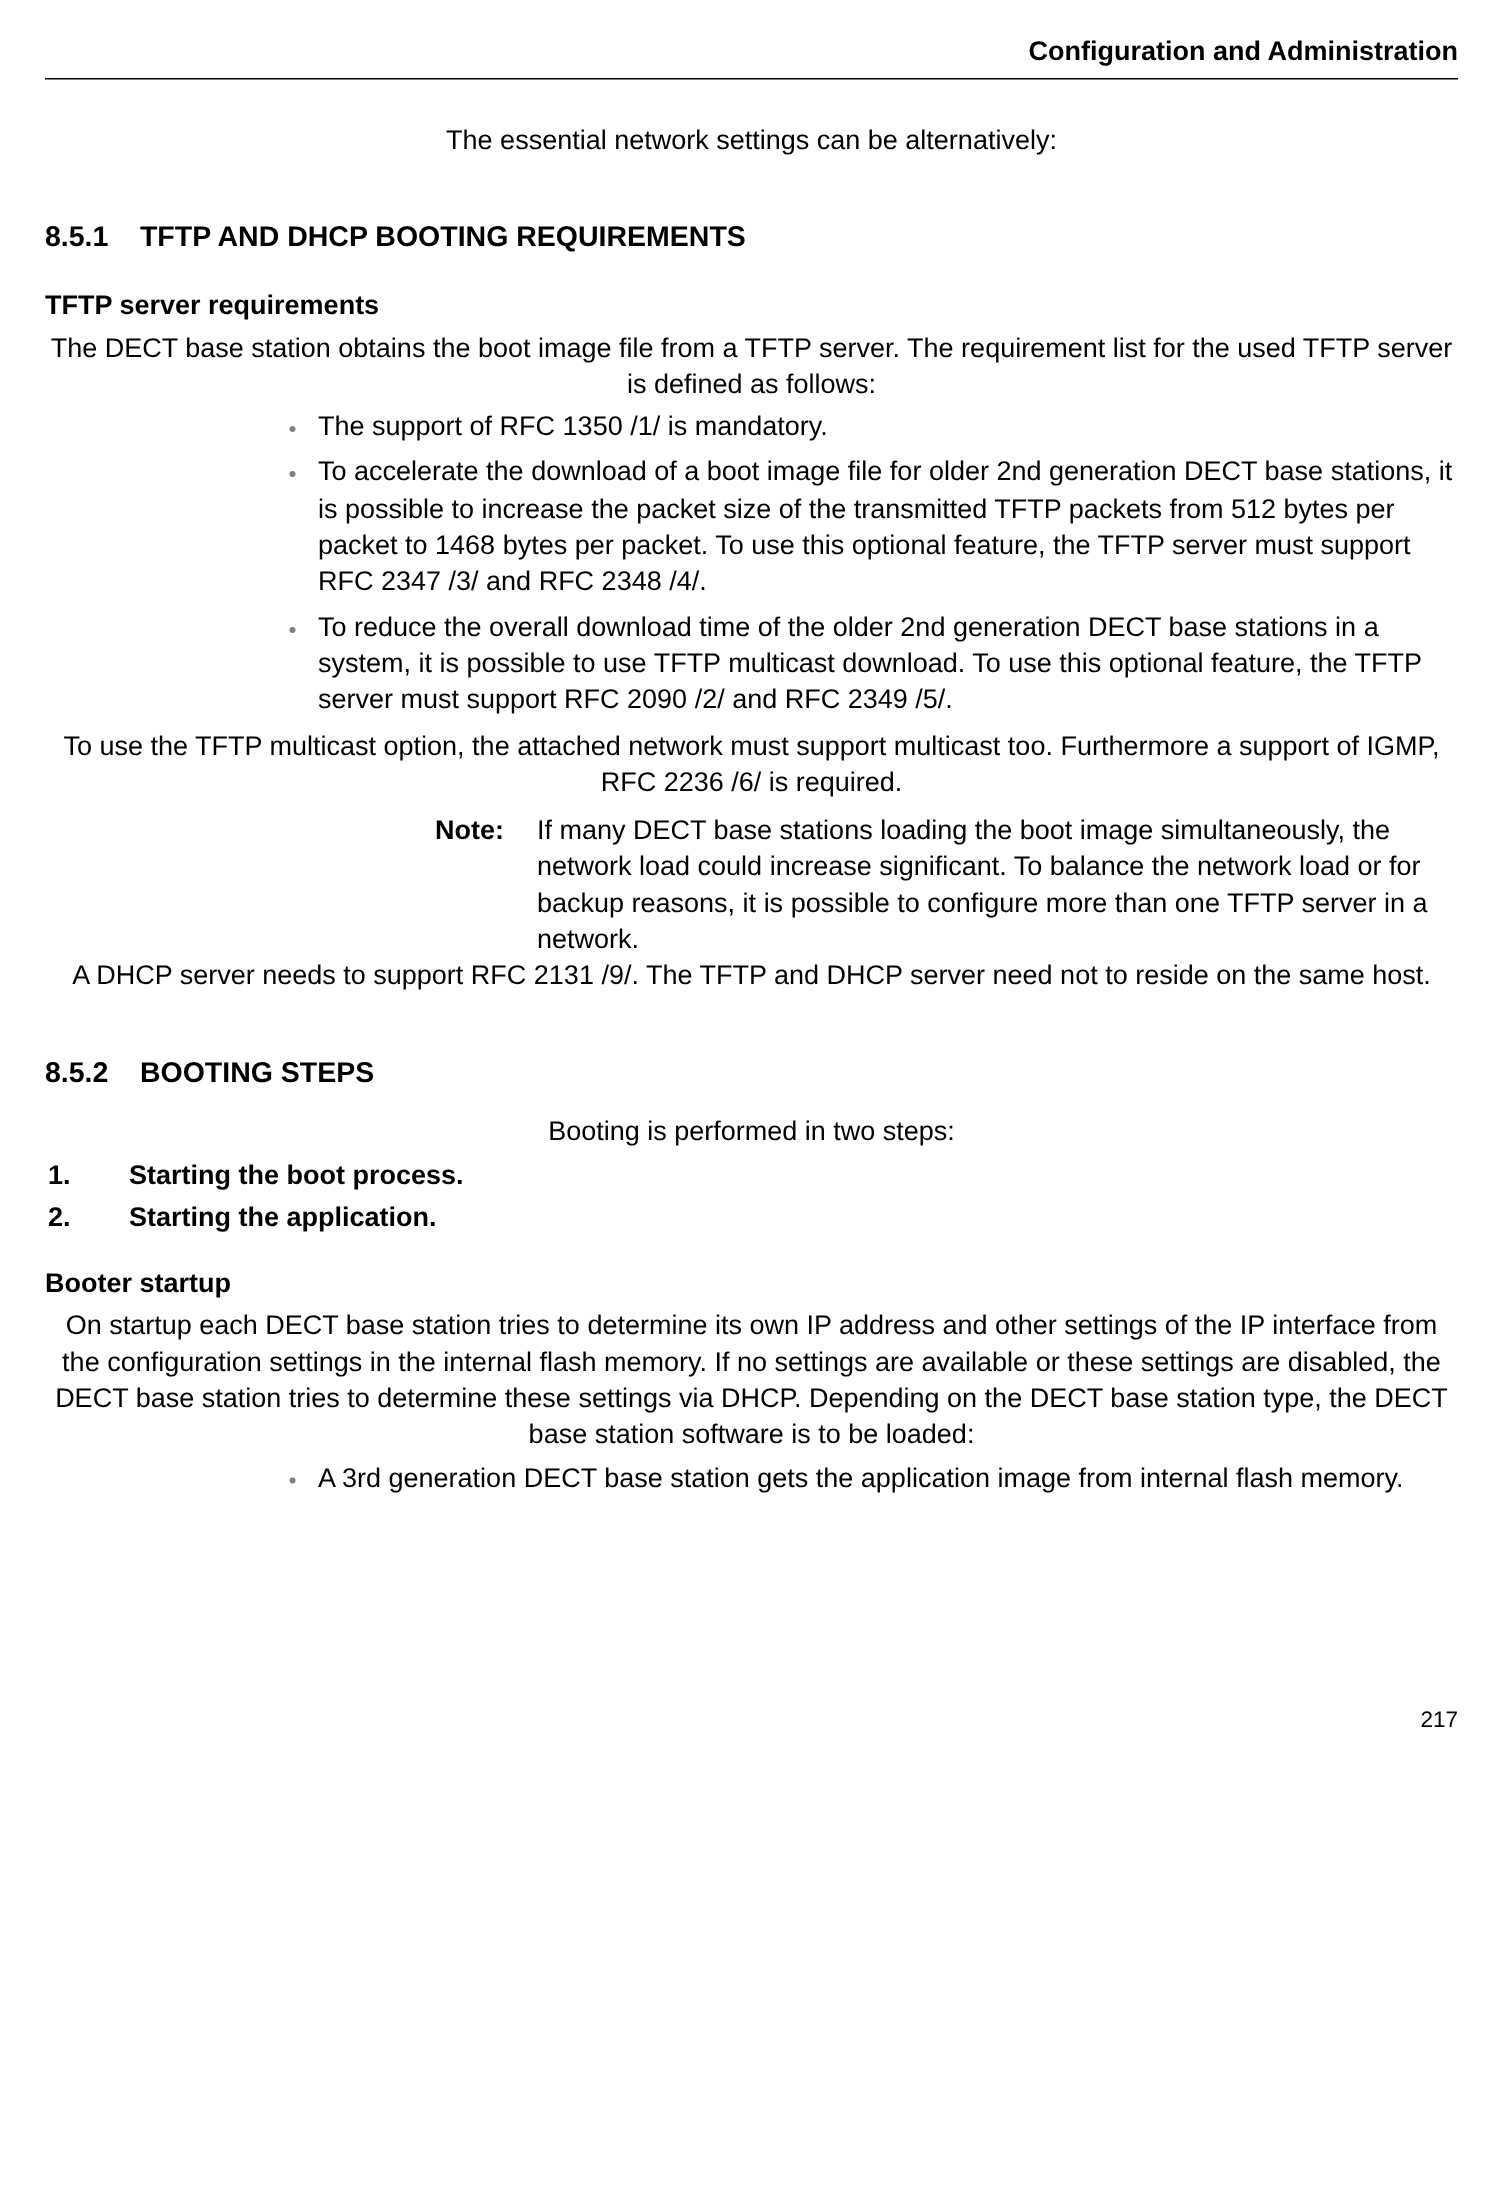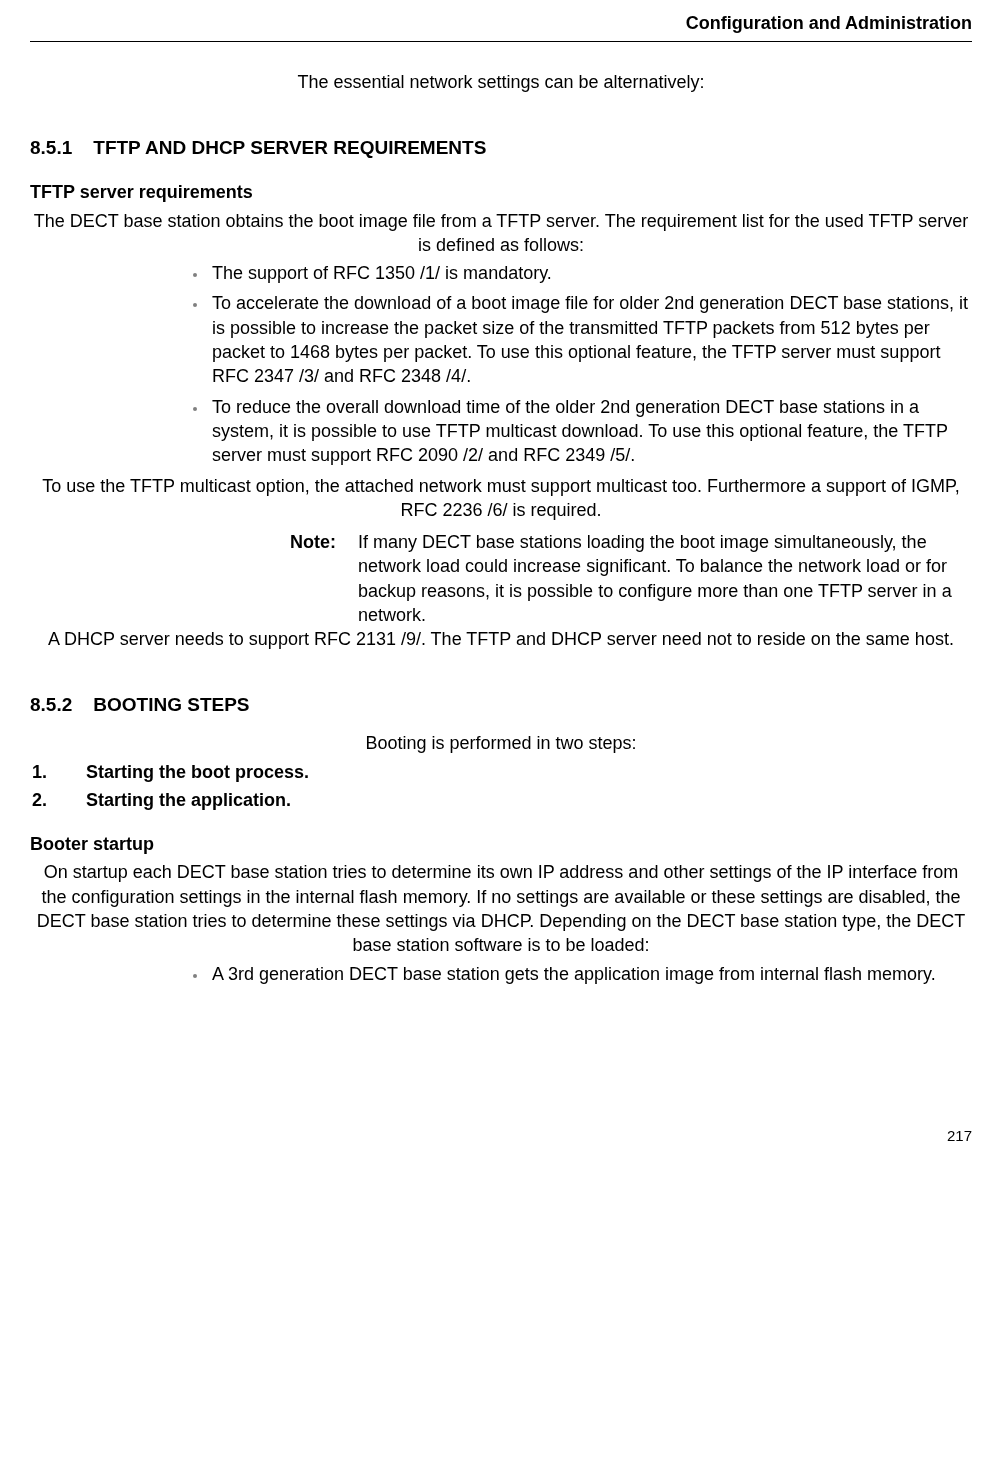--- a/index.html
+++ b/index.html
@@ -6,21 +6,21 @@
       font-family: Arial, Helvetica, sans-serif;
       font-size: 18px;
       line-height: 1.35;
       color: #000;
       background: #fff;
       margin: 0;
       padding: 0;
       width: 1002px;
     }
     .page {
-      padding: 11px 30px 30px 30px;
+      padding: 22px 30px 30px 30px;
       box-sizing: border-box;
     }
     .header-title {
       text-align: right;
       font-weight: bold;
       font-size: 18px;
       margin-bottom: 6px;
     }
     .header-rule {
       border: none;
@@ -94,21 +94,21 @@
 <body>
 
 <div class="page">
   <div class="header-title">Configuration and Administration</div>
   <hr class="header-rule">
 
   <p class="body-text">The essential network settings can be alternatively:</p>
 
   <h2>
     <span class="section-num">8.5.1</span>
-    <span>TFTP AND DHCP SERVER REQUIREMENTS</span>
+    <span>TFTP AND DHCP BOOTING REQUIREMENTS</span>
   </h2>
 
   <h3>TFTP server requirements</h3>
   <p class="body-text">The DECT base station obtains the boot image file from a TFTP server. The requirement list for the used TFTP server is defined as follows:</p>
   <ul class="bulleted">
     <li>The support of RFC 1350 /1/ is mandatory.</li>
     <li>To accelerate the download of a boot image file for older 2nd generation DECT base stations, it is possible to increase the packet size of the transmitted TFTP packets from 512 bytes per packet to 1468 bytes per packet. To use this optional feature, the TFTP server must support RFC 2347 /3/ and RFC 2348 /4/.</li>
     <li>To reduce the overall download time of the older 2nd generation DECT base stations in a system, it is possible to use TFTP multicast download. To use this optional feature, the TFTP server must support RFC 2090 /2/ and RFC 2349 /5/.</li>
   </ul>
   <p class="body-text">To use the TFTP multicast option, the attached network must support multicast too. Furthermore a support of IGMP, RFC 2236 /6/ is required.</p>

